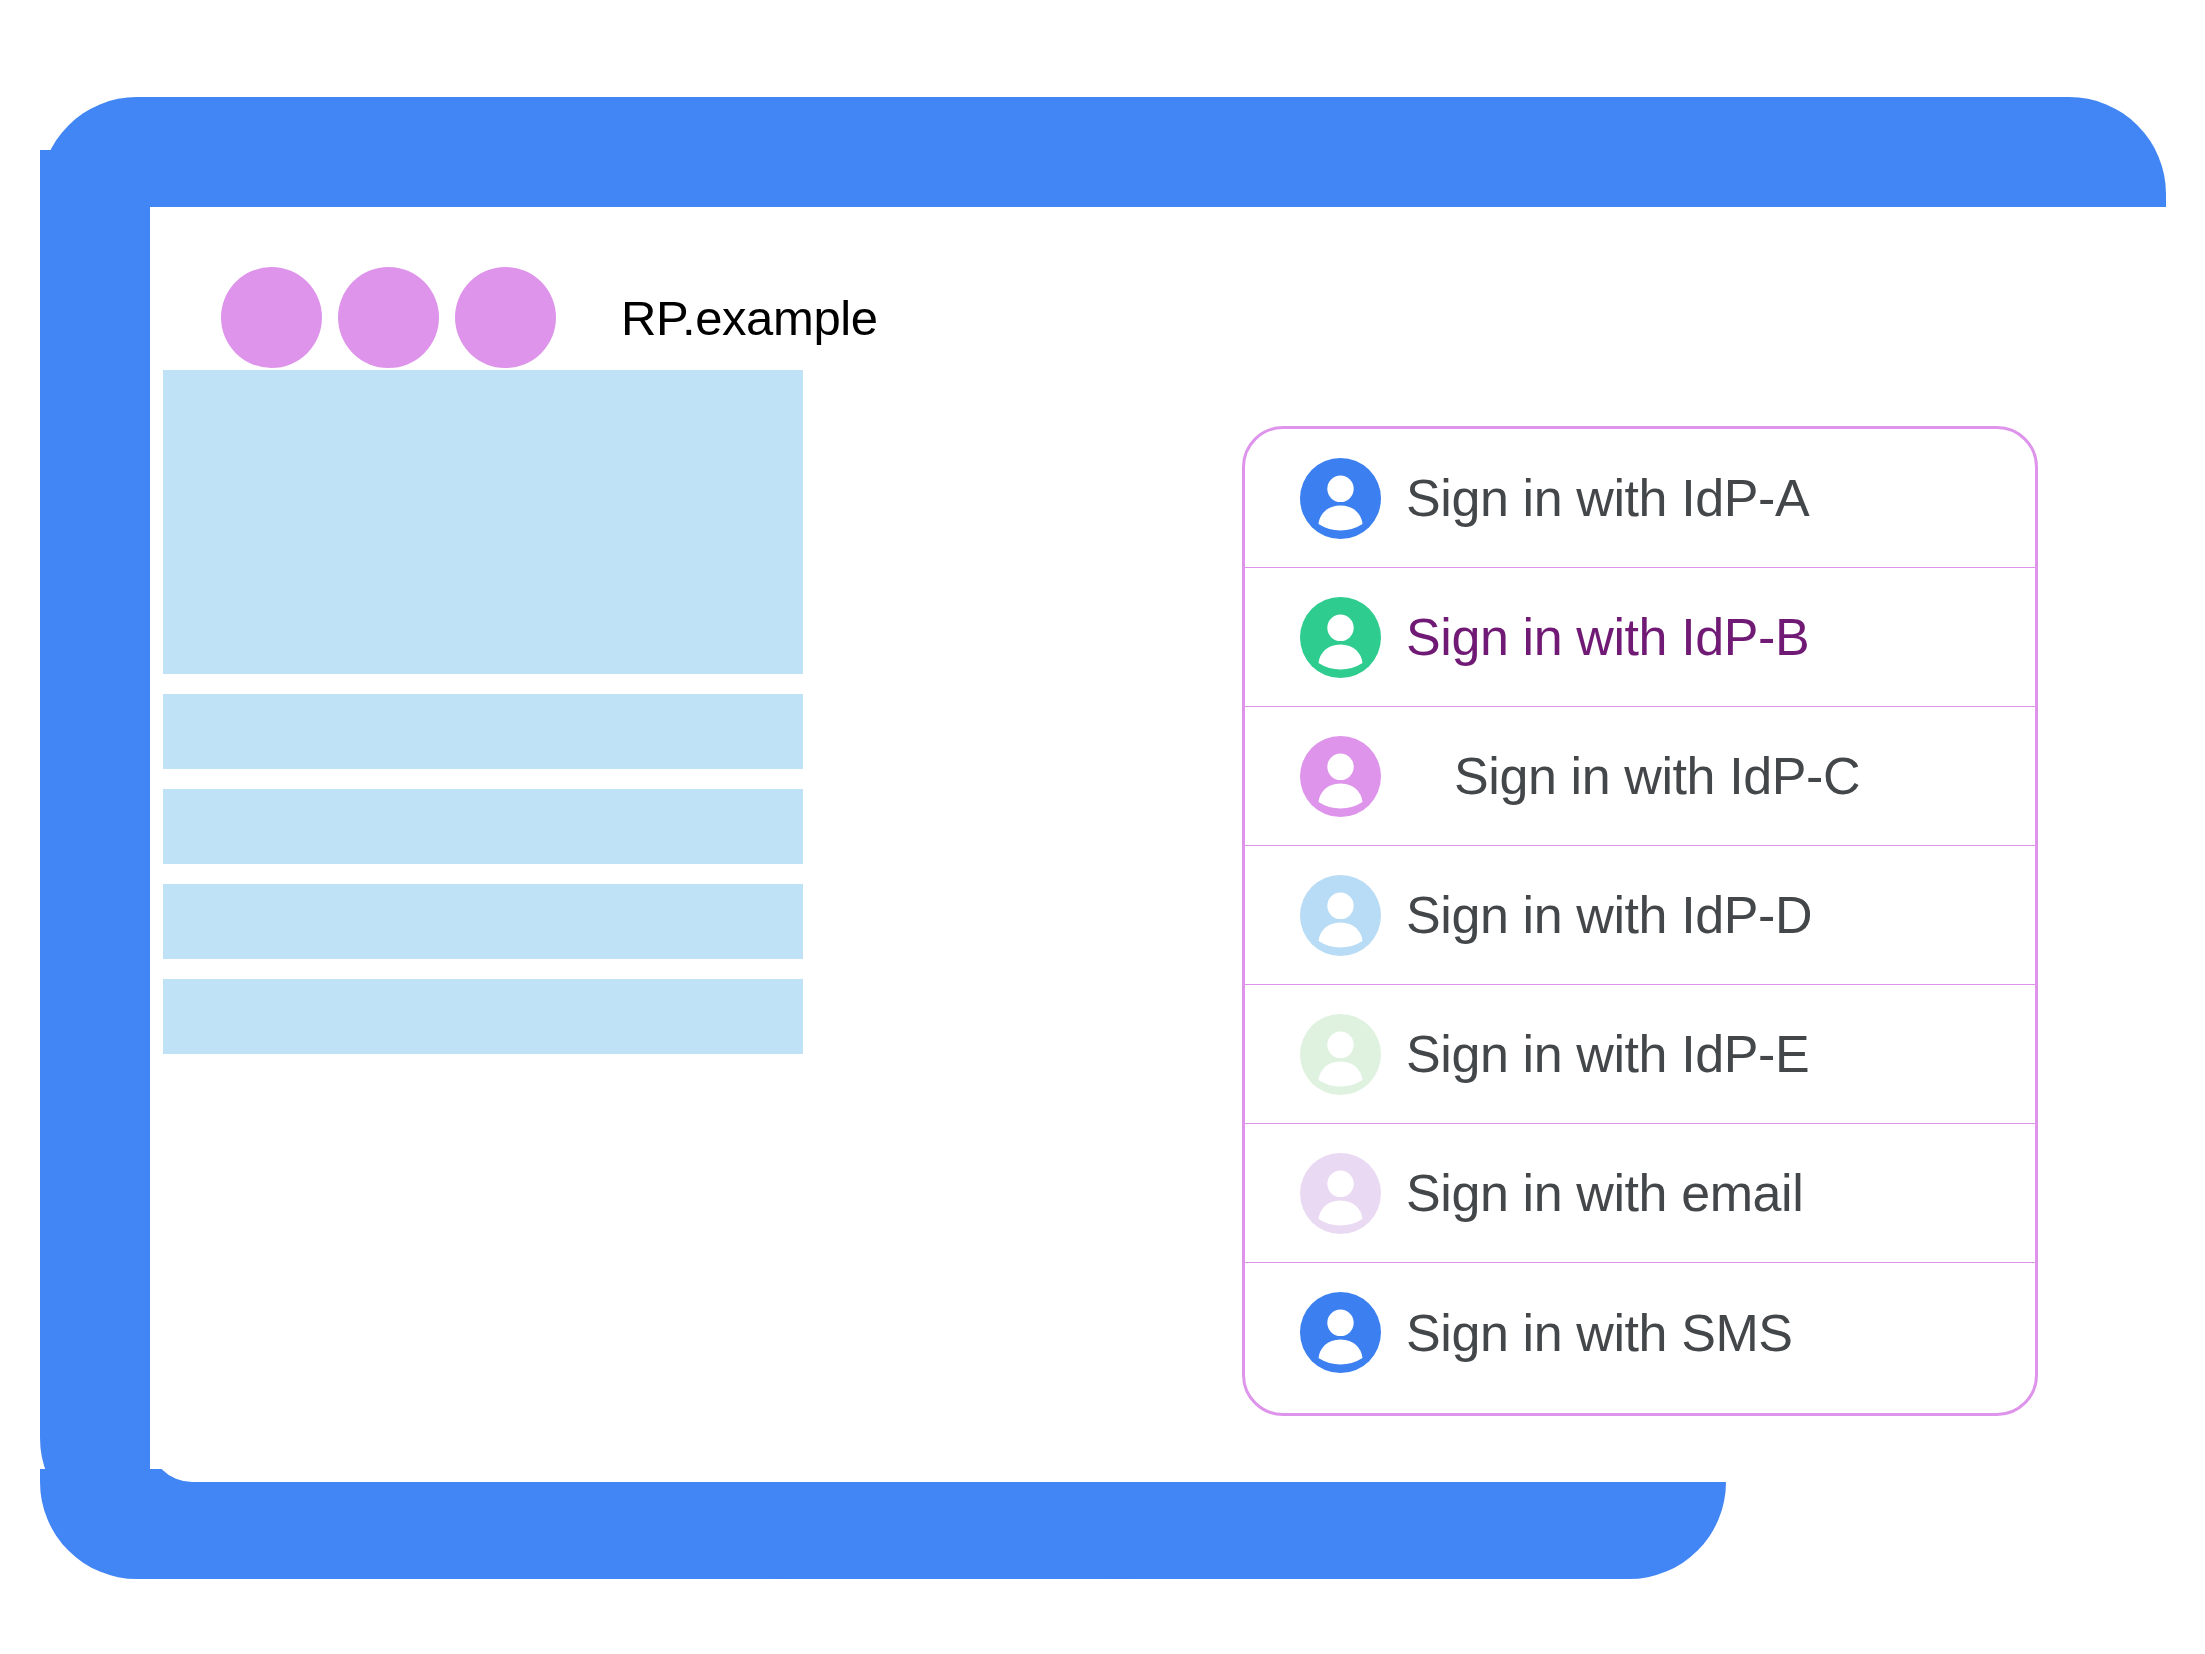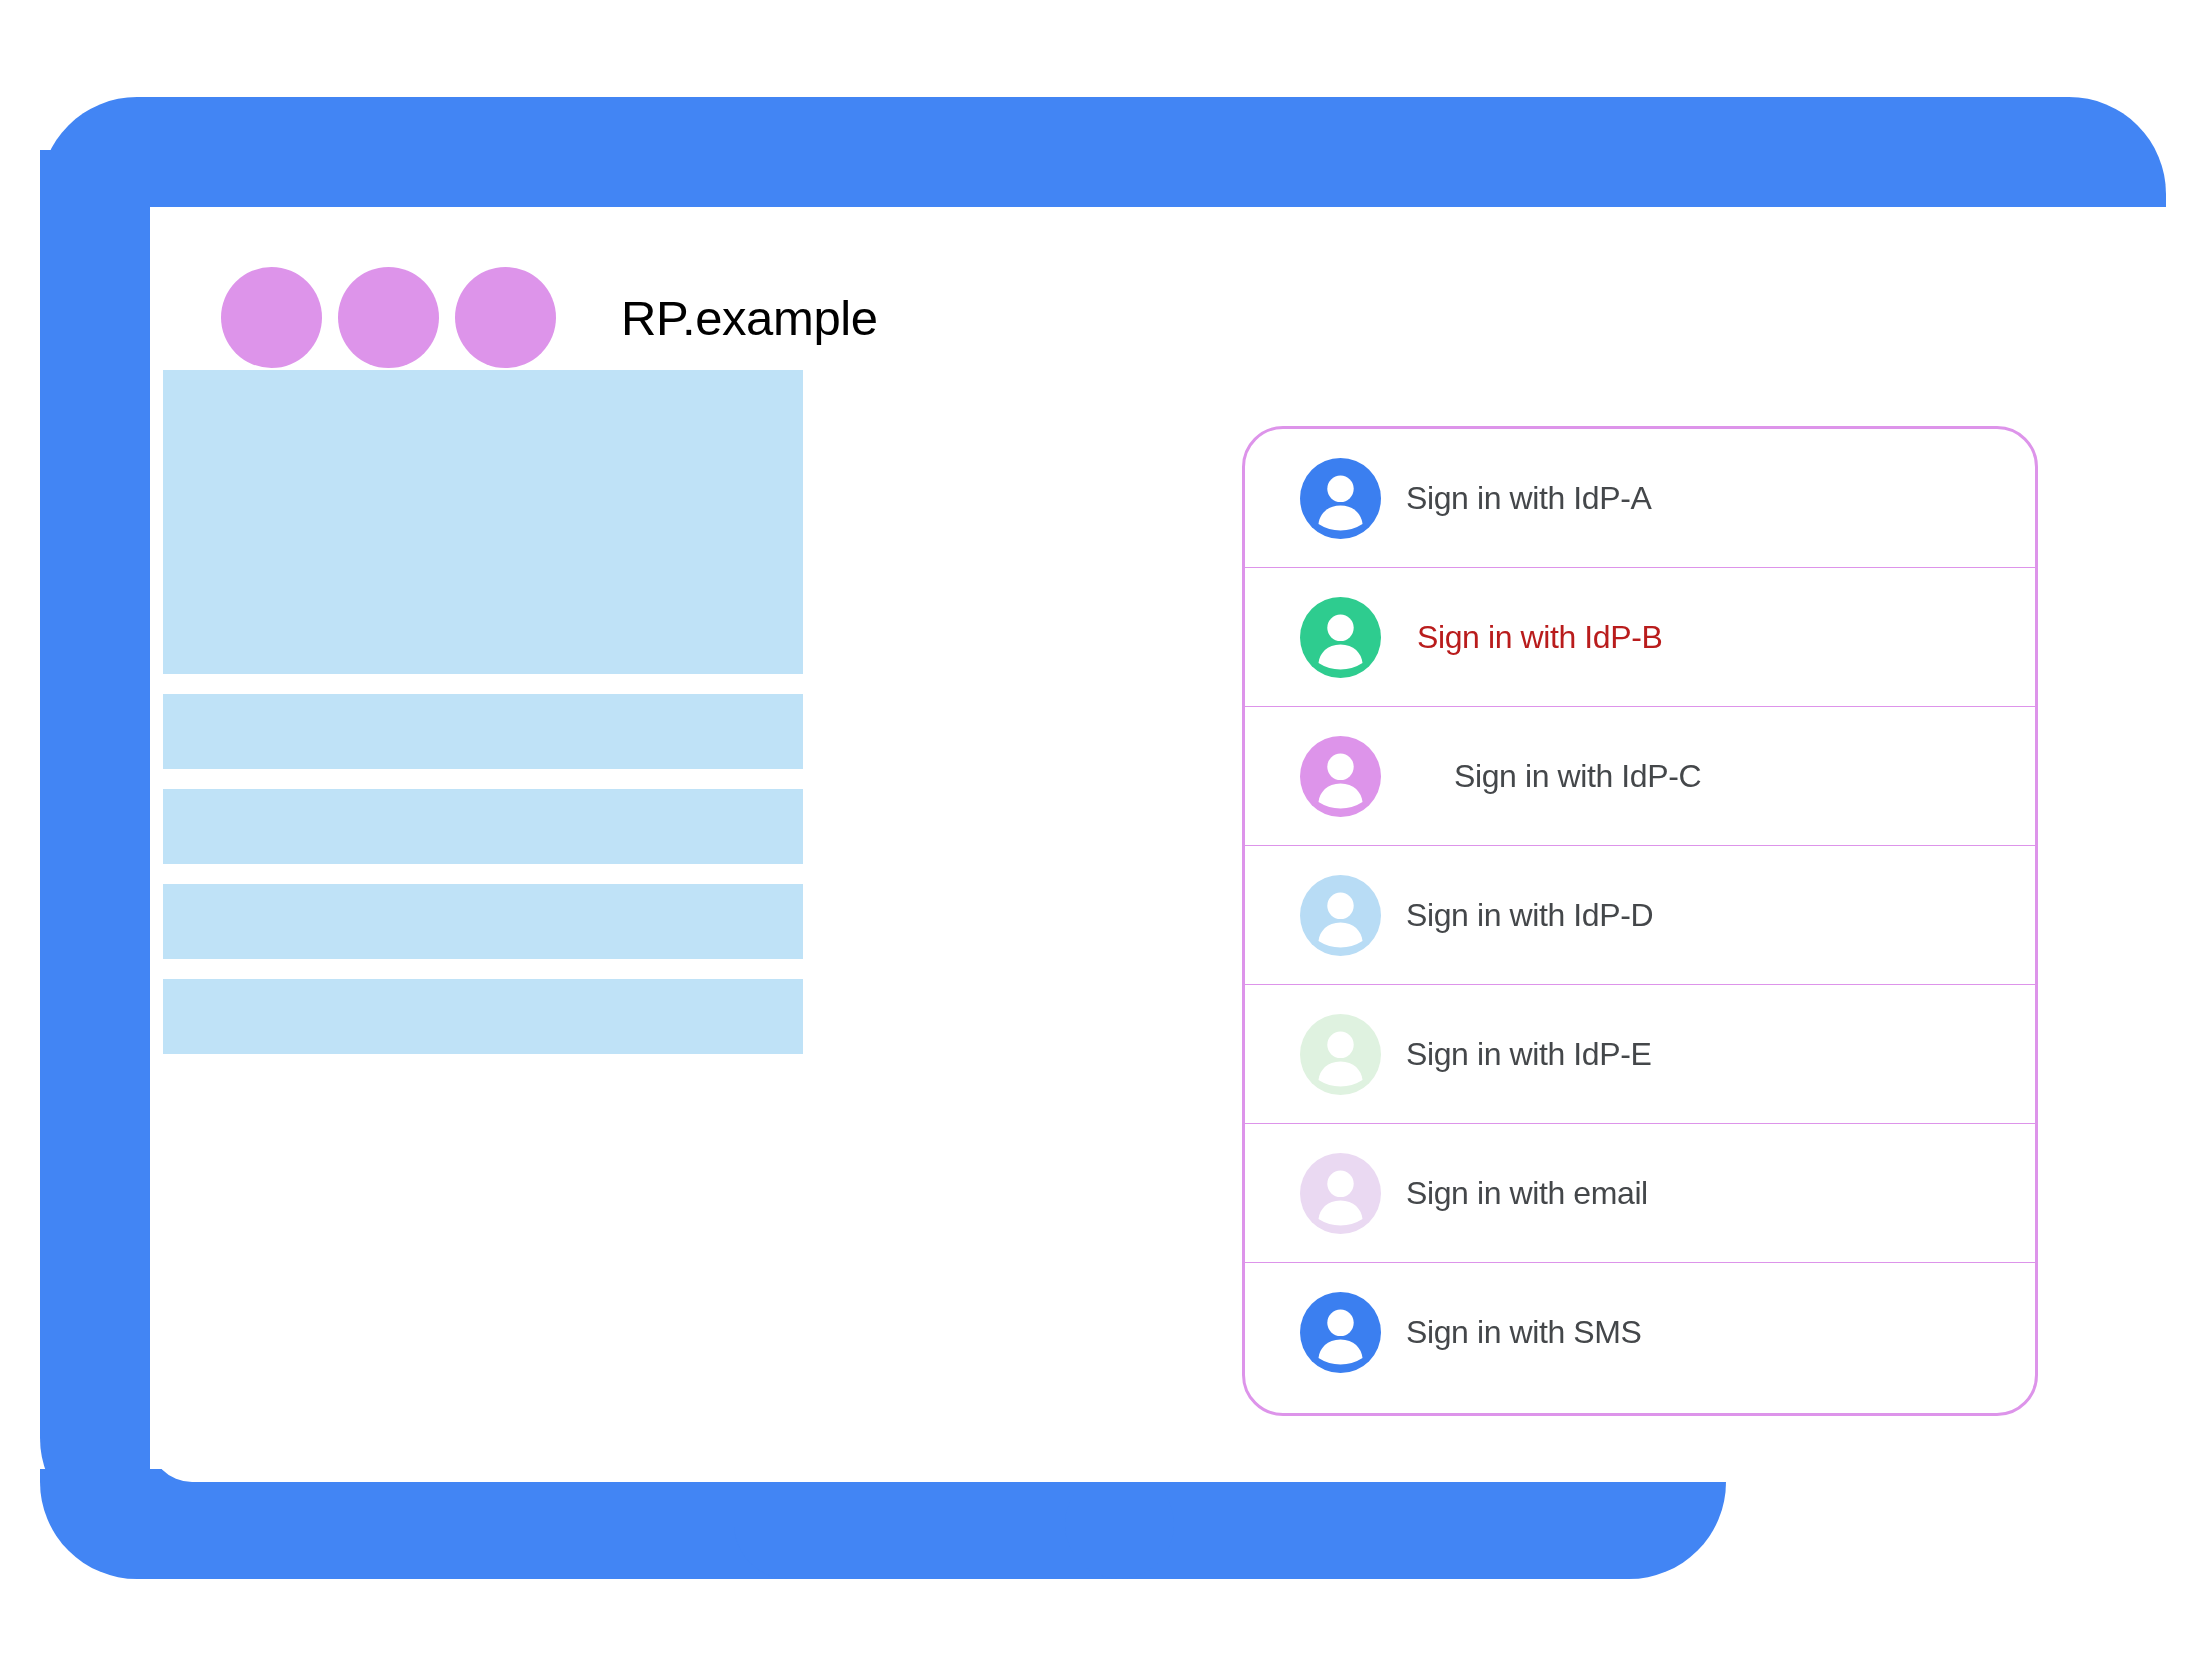--- a/index.html
+++ b/index.html
@@ -156,21 +156,21 @@
     border-radius: 50%;
     margin-right: 25px;
     position: relative;
   }
   .avatar-icon svg {
     display: block;
     width: 81px;
     height: 81px;
   }
   .signin-label {
-    font-size: 32px;
+    font-size: 52px;
     color: #44474a;
     white-space: nowrap;
     letter-spacing: -0.4px;
   }
 </style>
 </head>
 <body>
 
 <div id="device-frame">
   <div class="frame-bar frame-top" style="background: rgb(66, 133, 244);"></div>
@@ -214,21 +214,21 @@
   </div>
 
   <div class="signin-row" style="border-bottom-color: rgb(221, 148, 234);">
     <span class="avatar-icon">
       <svg viewBox="0 0 92 92" xmlns="http://www.w3.org/2000/svg">
         <circle cx="46" cy="46" r="46" fill="#2ecc8f"></circle>
         <circle cx="46" cy="35" r="15" fill="#ffffff"></circle>
         <path d="M46 54 C31 54 22 64 21 75 A46 46 0 0 0 71 75 C70 64 61 54 46 54 Z" fill="#ffffff"></path>
       </svg>
     </span>
-    <span class="signin-label" style="color: #b91c1c; margin-left: 11px;">Sign in with IdP-B</span>
+    <span class="signin-label" style="color: #701a75;">Sign in with IdP-B</span>
   </div>
 
   <div class="signin-row" style="border-bottom-color: rgb(221, 148, 234);">
     <span class="avatar-icon">
       <svg viewBox="0 0 92 92" xmlns="http://www.w3.org/2000/svg">
         <circle cx="46" cy="46" r="46" fill="#dd94ea"></circle>
         <circle cx="46" cy="35" r="15" fill="#ffffff"></circle>
         <path d="M46 54 C31 54 22 64 21 75 A46 46 0 0 0 71 75 C70 64 61 54 46 54 Z" fill="#ffffff"></path>
       </svg>
     </span>

